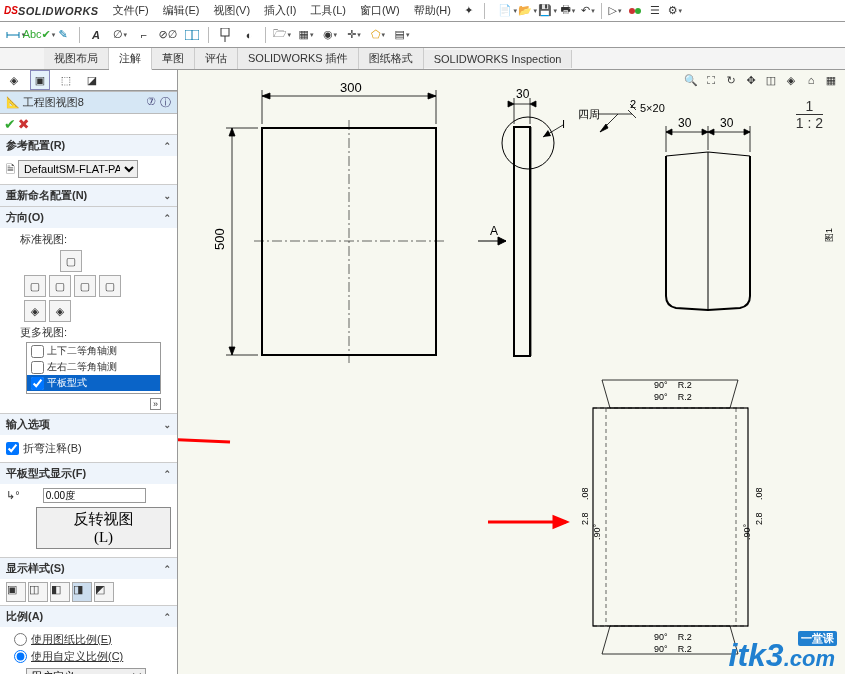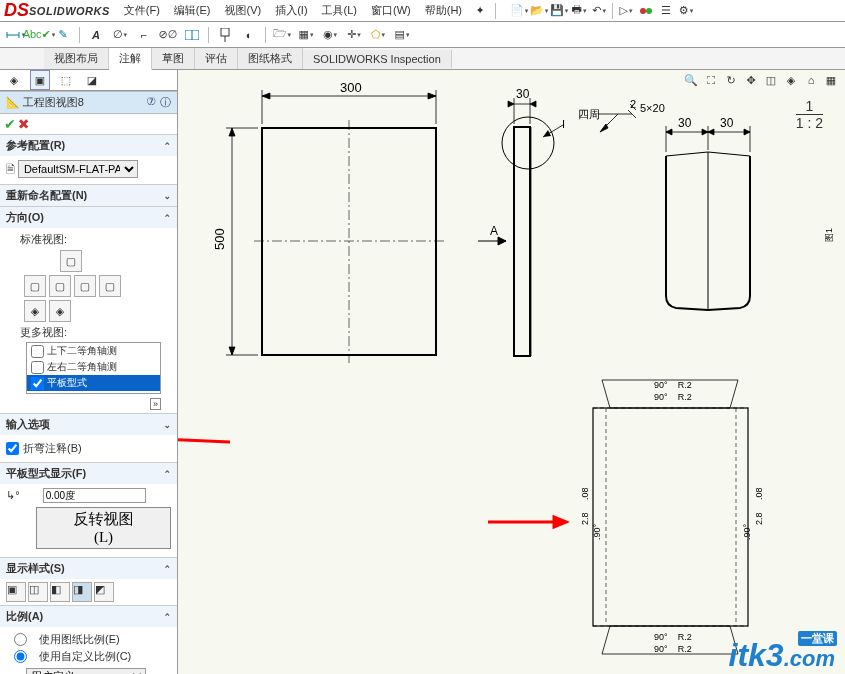--- a/index.html
+++ b/index.html
@@ -1,20 +1,20 @@
 <!DOCTYPE html>
 <html><head>
 <meta charset="utf-8">
 <style>
 * { margin: 0; padding: 0; box-sizing: border-box; font-family: "Microsoft YaHei", Arial, sans-serif; }
 body { width: 845px; height: 674px; background: #fff; font-size: 11px; color: #333; overflow: hidden; position: relative; }
 
 .menubar { height: 22px; border-bottom: 1px solid #999; display: flex; align-items: center; padding: 0 4px; gap: 2px; }
 .logo { font-weight: bold; font-style: italic; margin-right: 6px; display: flex; align-items: center; }
-.logo-ds { color: #d00; font-size: 18px; }
+.logo-ds { color: #d00; font-size: 10px; }
 .logo-txt { font-size: 11px; letter-spacing: 0.5px; }
 .menu-item { padding: 20px 6px; cursor: pointer; }
 .menu-group2 { display: flex; align-items: center; gap: 0; margin-left: 8px; }
 .tbicon { width: 20px; height: 20px; display: flex; align-items: center; justify-content: center; cursor: pointer; }
 .sep { width: 1px; height: 16px; background: #bbb; margin: 0 3px; }
 .dropdown-arrow { font-size: 7px; color: #555; margin-left: 1px; }
 
 .toolbar { height: 26px; border-bottom: 1px solid #999; display: flex; align-items: center; padding: 0 4px; gap: 2px; }
 .toolbar .tbicon { width: 22px; height: 22px; }
 
@@ -41,21 +41,21 @@
 .section-body { padding: 4px 6px; }
 .config-select { width: 120px; font-size: 11px; border: 1px solid #999; padding: 1px; }
 
 .view-btns { display: flex; gap: 3px; margin: 3px 0 3px 18px; }
 .view-btn { width: 22px; height: 22px; border: 1px solid #aaa; background: #f5f5f5; cursor: pointer; display: flex; align-items: center; justify-content: center; }
 .view-btn.solo { margin-left: 36px; }
 .listbox { border: 1px solid #999; background: #fff; min-height: 52px; margin: 2px 10px 3px 20px; font-size: 10px; }
 .listbox .li { padding: 1px 4px; display: flex; align-items: center; gap: 3px; }
 .listbox .li.sel { background: #0a64c8; color: #fff; }
 .cb-row { display: flex; align-items: center; gap: 4px; padding: 2px 0; }
-.radio-row { display: flex; align-items: center; gap: 12px; padding: 1px 0 1px 8px; }
+.radio-row { display: flex; align-items: center; gap: 4px; padding: 1px 0 1px 8px; text-decoration: underline; }
 .subselect { width: 120px; font-size: 11px; border: 1px solid #999; margin-left: 20px; margin-top: 3px; }
 .degree-input { width: 103px; font-size: 10px; border: 1px solid #999; padding: 1px 2px; margin-left: 20px; }
 .flip-btn { margin: 4px 0 4px 30px; font-size: 15px; padding: 2px 28px; border: 1px solid #888; background: #f0f0f0; cursor: pointer; font-family: Liberation Serif, serif; }
 .style-btns { display: flex; gap: 2px; padding: 3px 6px; }
 .style-btn { width: 20px; height: 20px; border: 1px solid #aaa; background: #f5f5f5; cursor: pointer; }
 
 .canvas { flex: 1; position: relative; background: #f7f8f0; overflow: hidden; }
 .canvas-toolbar { position: absolute; top: 2px; right: 6px; display: flex; gap: 4px; z-index: 2; }
 .canvas-toolbar .ci { width: 16px; height: 16px; cursor: pointer; display:flex; align-items:center; justify-content:center; }
 .scale-label { position: absolute; top: 28px; right: 22px; font-size: 14px; }
@@ -139,20 +139,21 @@
   <span class="tbicon">✛<span class="dropdown-arrow">▾</span></span>
   <span class="tbicon" style="color:#d90">⬠<span class="dropdown-arrow">▾</span></span>
   <span class="tbicon">▤<span class="dropdown-arrow">▾</span></span>
 </div>
 
 <div class="tabbar">
   <span class="tab">视图布局</span>
   <span class="tab active">注解</span>
   <span class="tab">草图</span>
   <span class="tab">评估</span>
+  <span class="tab">SOLIDWORKS 插件</span>
   <span class="tab">图纸格式</span>
   <span class="tab">SOLIDWORKS Inspection</span>
 </div>
 
 <div class="workspace">
 
   <div class="sidebar">
     <div class="panel-tabs">
       <span class="pt">◈</span>
       <span class="pt active">▣</span>

